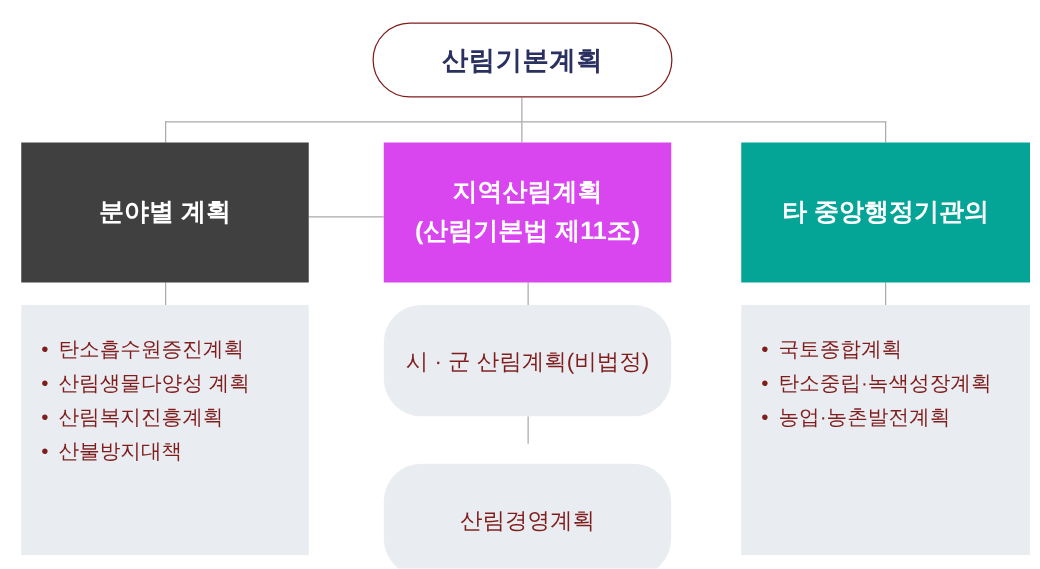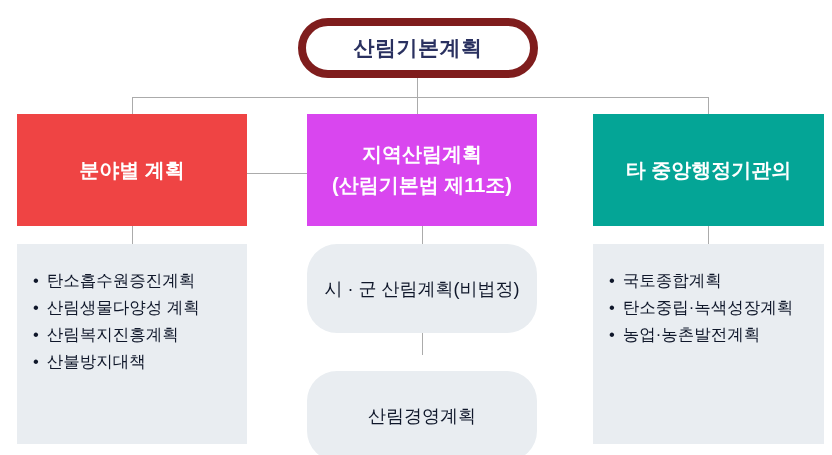--- a/index.html
+++ b/index.html
@@ -10,21 +10,21 @@
     background: #ffffff;
     font-family: "Liberation Sans", "DejaVu Sans", sans-serif;
     overflow: hidden;
   }
   .line { position: absolute; background: #ababab; }
   .root-pill {
     position: absolute;
     left: 298px; top: 18px;
     width: 240px; height: 60px;
     box-sizing: border-box;
-    border: 8px solid #7f1d1d;
+    border: 1px solid #7f1d1d;
     border-radius: 33px;
     background: #ffffff;
     display: flex; align-items: center; justify-content: center;
     font-size: 21px; font-weight: 700; color: #2a3160;
     letter-spacing: 0.5px;
   }
   .header-box {
     position: absolute; top: 114px;
     width: 230px; height: 112px;
     display: flex; flex-direction: column;
@@ -32,21 +32,21 @@
     color: #ffffff; font-weight: 700;
     font-size: 20px; line-height: 31px;
     text-align: center;
   }
   .col1 { left: 17px; }
   .col2 { left: 307px; }
   .col3 { left: 593px; width: 231px; }
   .gray-box {
     position: absolute;
     background: #e9edf1;
-    color: #0f172a;
+    color: #7f1d1d;
     box-sizing: border-box;
   }
   .list-box {
     top: 244px; width: 230px; height: 200px;
     font-size: 16.5px;
   }
   .list-box.col3 { width: 231px; }
   ul.items { list-style: none; margin: 0; padding: 23px 8px 0 16px; }
   ul.items li { line-height: 27px; white-space: nowrap; }
   ul.items li::before { content: "•"; margin-right: 8px; }
@@ -70,21 +70,21 @@
   <div class="line" style="left:247px; top:173px; width:60px; height:1px;"></div>
   <div class="line" style="left:132px; top:226px; width:1px;  height:18px;"></div>
   <div class="line" style="left:422px; top:226px; width:1px;  height:18px;"></div>
   <div class="line" style="left:422px; top:333px; width:1px;  height:22px;"></div>
   <div class="line" style="left:708px; top:226px; width:1px;  height:18px;"></div>
 
   <div class="root-pill">
     <span>산림기본계획</span>
   </div>
 
-  <div class="header-box col1" style="background-color: #ef4444; align-items: center;">
+  <div class="header-box col1" style="background-color: #404040; align-items: center;">
     <span>분야별 계획</span>
   </div>
 
   <div class="header-box col2" style="background-color: #d946ef;">
     <span>지역산림계획</span>
     <span>(산림기본법 제11조)</span>
   </div>
 
   <div class="header-box col3" style="background-color: rgb(4, 165, 150);">
     <span>타 중앙행정기관의</span>

